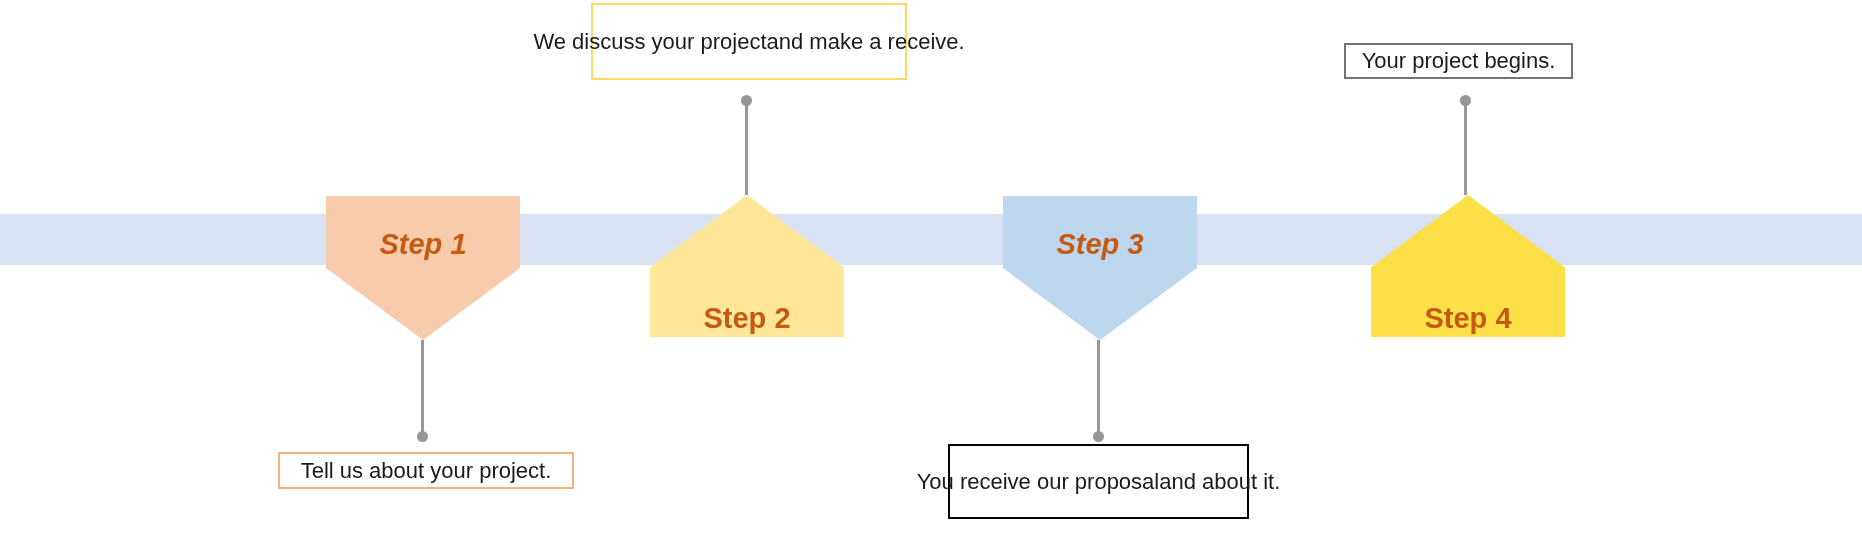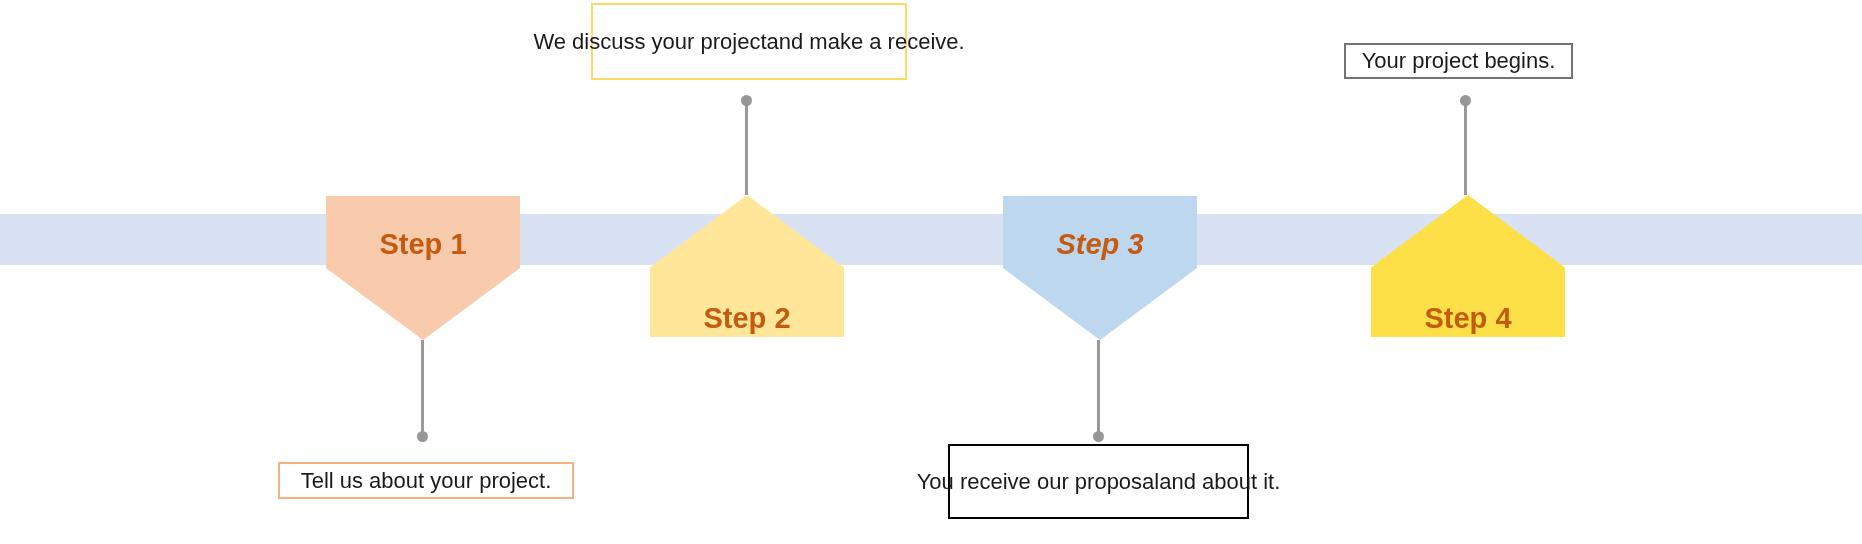--- a/index.html
+++ b/index.html
@@ -73,33 +73,33 @@
     flex-direction: row;
     justify-content: center;
     align-items: center;
     font-size: 22px;
     line-height: 34px;
     color: #1a1a1a;
     text-align: center;
     white-space: nowrap;
   }
   .callout .line { display: block; }
-  .callout-s1 { left: 278px; top: 462px; width: 292px; height: 33px; border: 2px solid #F4B183; }
+  .callout-s1 { left: 278px; top: 452px; width: 292px; height: 33px; border: 2px solid #F4B183; }
   .callout-s2 { left: 591px; top: 3px;   width: 312px; height: 73px; border: 2px solid #FFD966; }
   .callout-s3 { left: 948px; top: 444px; width: 297px; height: 71px; border: 2px solid #000000; }
   .callout-s4 { left: 1344px; top: 43px; width: 225px; height: 32px; border: 2px solid #737373; }
 </style>
 </head>
 <body>
 
 <div class="canvas">
 
   <div class="band"></div>
 
-  <div class="pent pent-down fill-s1" style="left:326px; top:196px;">
+  <div class="pent pent-down fill-s1" style="left:326px; top:196px;font-style:italic;">
     <span class="step-label">Step 1</span>
   </div>
   <div class="connector" style="left:421px; top:340px; height:92px;"></div>
   <div class="dot" style="left:417px; top:431px;"></div>
   <div class="callout callout-s1">
     <span class="line">Tell us about your project.</span>
     <span class="line"></span>
   </div>
 
   <div class="pent pent-up fill-s2" style="left:650px; top:195px;">

